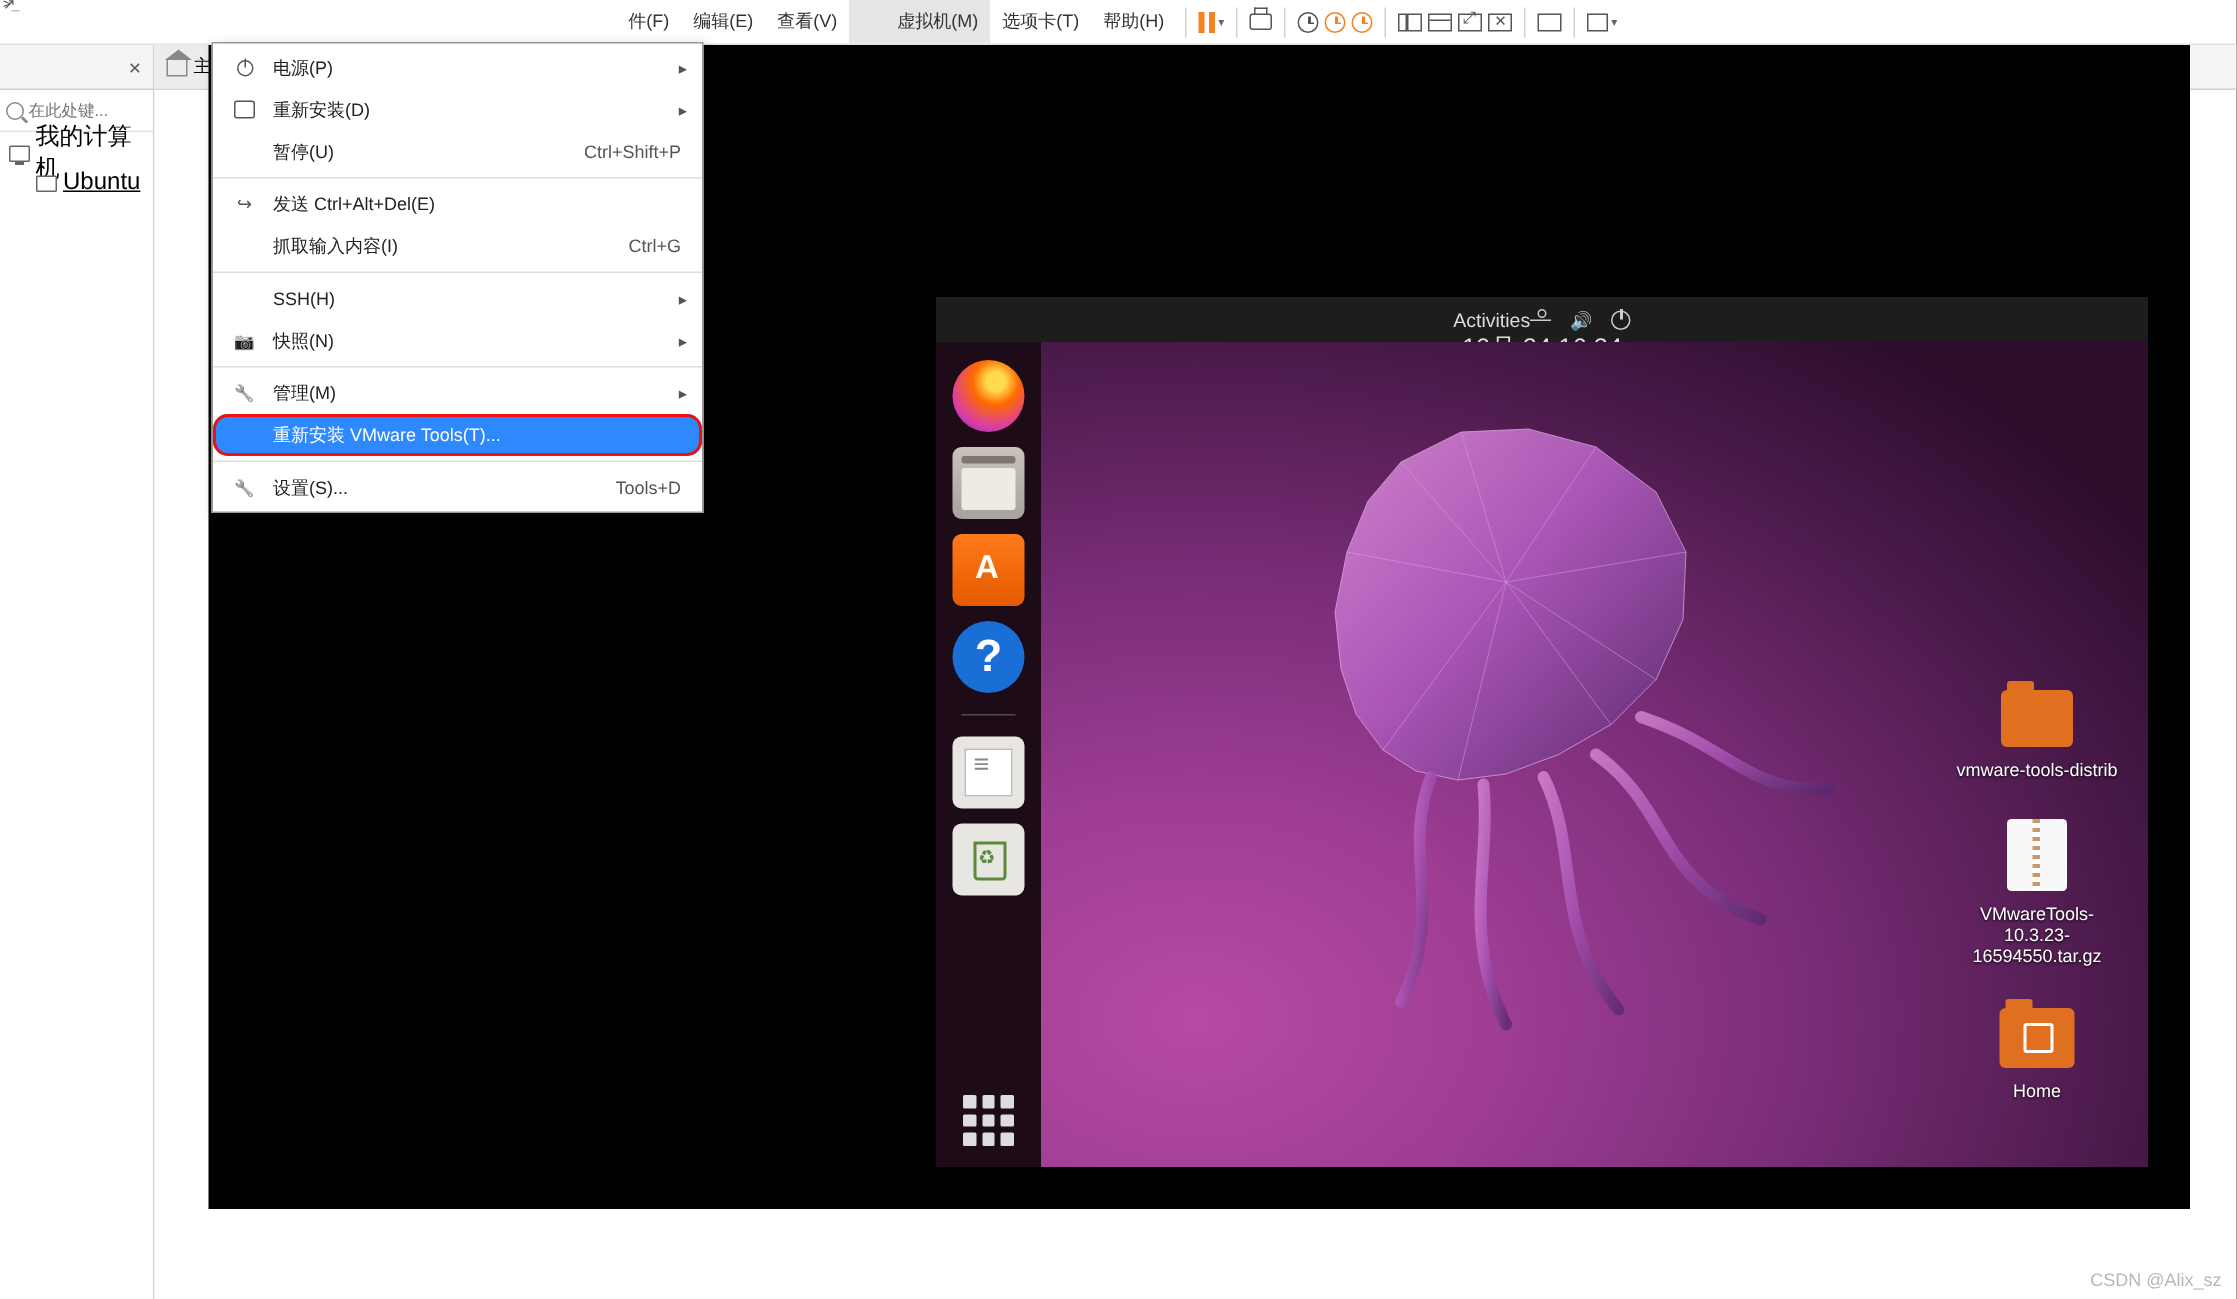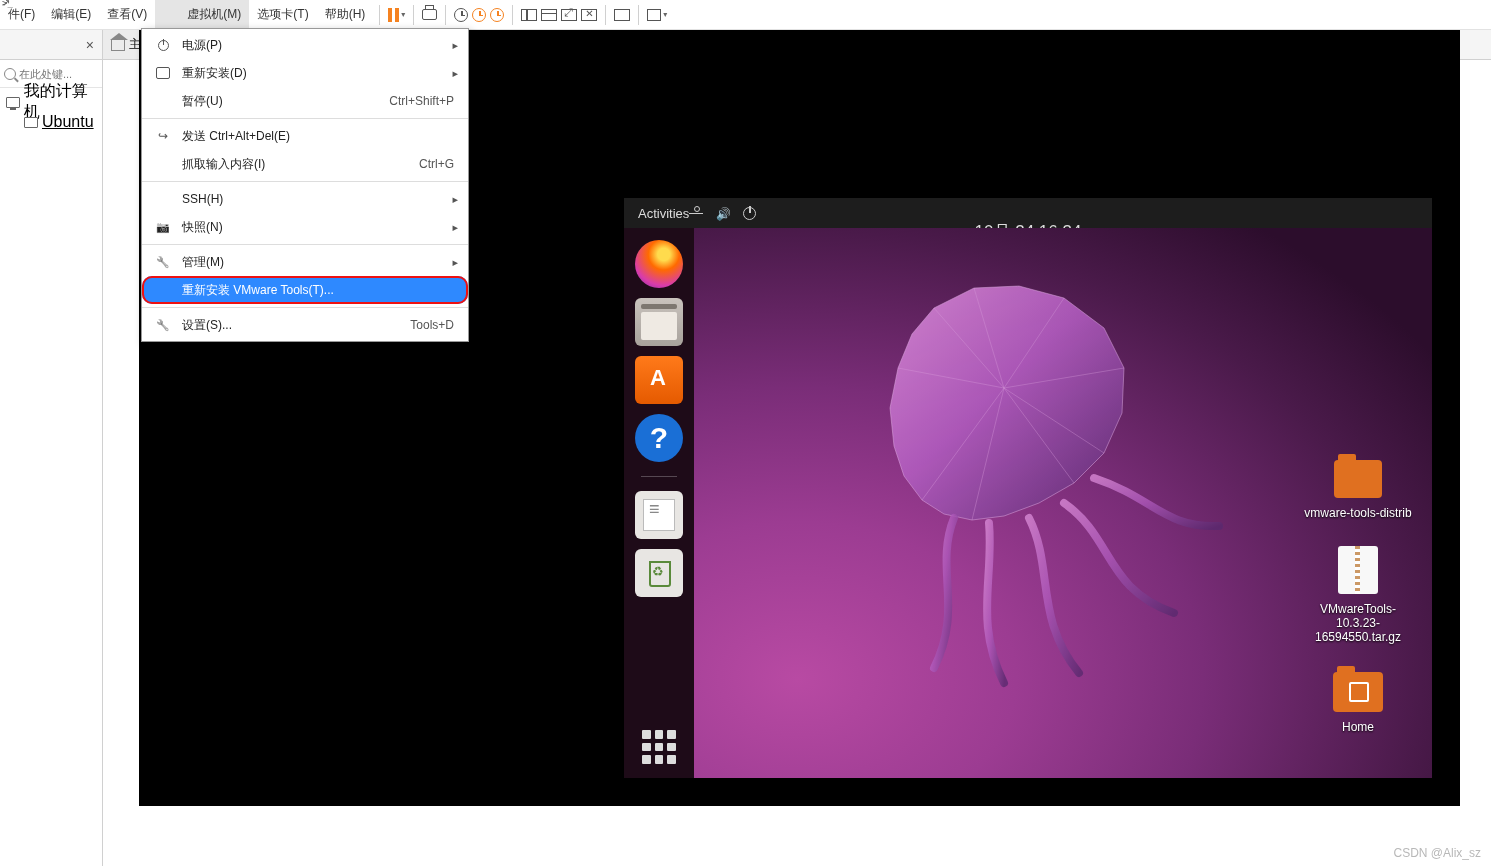--- a/index.html
+++ b/index.html
@@ -1,19 +1,19 @@
 <!DOCTYPE html>
 <html><head>
 <meta charset="utf-8">
 <style>
   * { box-sizing: border-box; margin: 0; padding: 0; font-family: "Microsoft YaHei", "PingFang SC", Arial, sans-serif; }
   body { width: 1491px; height: 866px; background: #fff; overflow: hidden; position: relative; font-size: 12px; }
 
   
-  .menubar { display:flex; align-items:center; height:30px; background:#fff; border-bottom:1px solid #e2e2e2; position:relative; z-index:5;}
+  .menubar { display:flex; align-items:center; height:30px; background:#fff; border-bottom:1px solid #e2e2e2; position:relative; z-index:5;justify-content:center;}
   .menu-item { padding:6px 8px 6px 8px; color:#333; cursor:default; }
   .menu-item.active { background:#e5e5e5;padding-left:32px; }
   .menu-sep { width:1px; height:20px; background:#d0d0d0; margin:0 6px;}
   .tb-btn { padding:3px 2px; display:inline-flex; align-items:center; }
   .tb-dd::after { content:"▾"; font-size:8px; color:#666; margin-left:2px;}
   .pause-bars { display:flex; gap:3px; }
   .pause-bars span{ width:4px; height:14px; background:#f58220; }
   .printer { width:15px; height:11px; border:1.5px solid #555; border-radius:2px; position:relative; }
   .printer::before{content:"";position:absolute;top:-5px;left:2px;width:7px;height:4px;border:1.5px solid #555;border-bottom:none;}
   .clock { width:14px; height:14px; border:1.5px solid #555; border-radius:50%; position:relative;}
@@ -47,21 +47,21 @@
   .tree-icon{width:14px;height:11px;border:1.3px solid #666;border-radius:1px;position:relative;}
   .tree-icon.host::before{content:"";position:absolute;left:3px;right:3px;bottom:-3px;height:1.3px;background:#666;}
   .tree-icon.vm{background:#fff;}
 
   
   .content{ flex:1; background:#fff; position:relative;}
   .vm-black{ position:absolute; left:36px; top:0; right:31px; bottom:60px; background:#000;}
 
   
   .guest{ position:absolute; left:521px; top:168px; width:808px; height:580px; background:#2c001e; overflow:hidden;}
-  .gnome-top{ height:30px; background:#1d1d1d; display:flex; align-items:center; color:#ddd; font-size:13px; padding:0 14px; justify-content:flex-start;}
+  .gnome-top{ height:30px; background:#1d1d1d; display:flex; align-items:center; color:#ddd; font-size:13px; padding:0 14px; justify-content:center;}
   .gnome-center{position:absolute;left:50%;transform:translateX(-50%);top:22px;color:#ddd;font-size:17px;}
   .gnome-right{display:flex;gap:12px;align-items:center;}
   .net-ico,.vol-ico,.pwr-ico{width:15px;height:15px;display:inline-block;}
   .net-ico{position:relative;} .net-ico::before{content:"";position:absolute;left:5px;top:0;width:4px;height:4px;border:1.5px solid #ccc;border-radius:50%;} .net-ico::after{content:"";position:absolute;left:0;top:7px;width:14px;height:6px;border-top:1.5px solid #ccc;}
   .vol-ico::before{content:"🔊";font-size:12px;color:#ccc;}
   .pwr-ico{width:13px;height:13px;border:1.5px solid #ccc;border-radius:50%;position:relative;}
   .pwr-ico::before{content:"";position:absolute;left:5px;top:-2px;width:1.5px;height:7px;background:#ccc;}
 
   .dock{ position:absolute; left:0; top:30px; bottom:0; width:70px; background:rgba(20,20,20,0.55); display:flex; flex-direction:column; align-items:center; padding-top:12px; gap:10px;}
   .dock-item{width:48px;height:48px;border-radius:10px;display:flex;align-items:center;justify-content:center;position:relative;}

